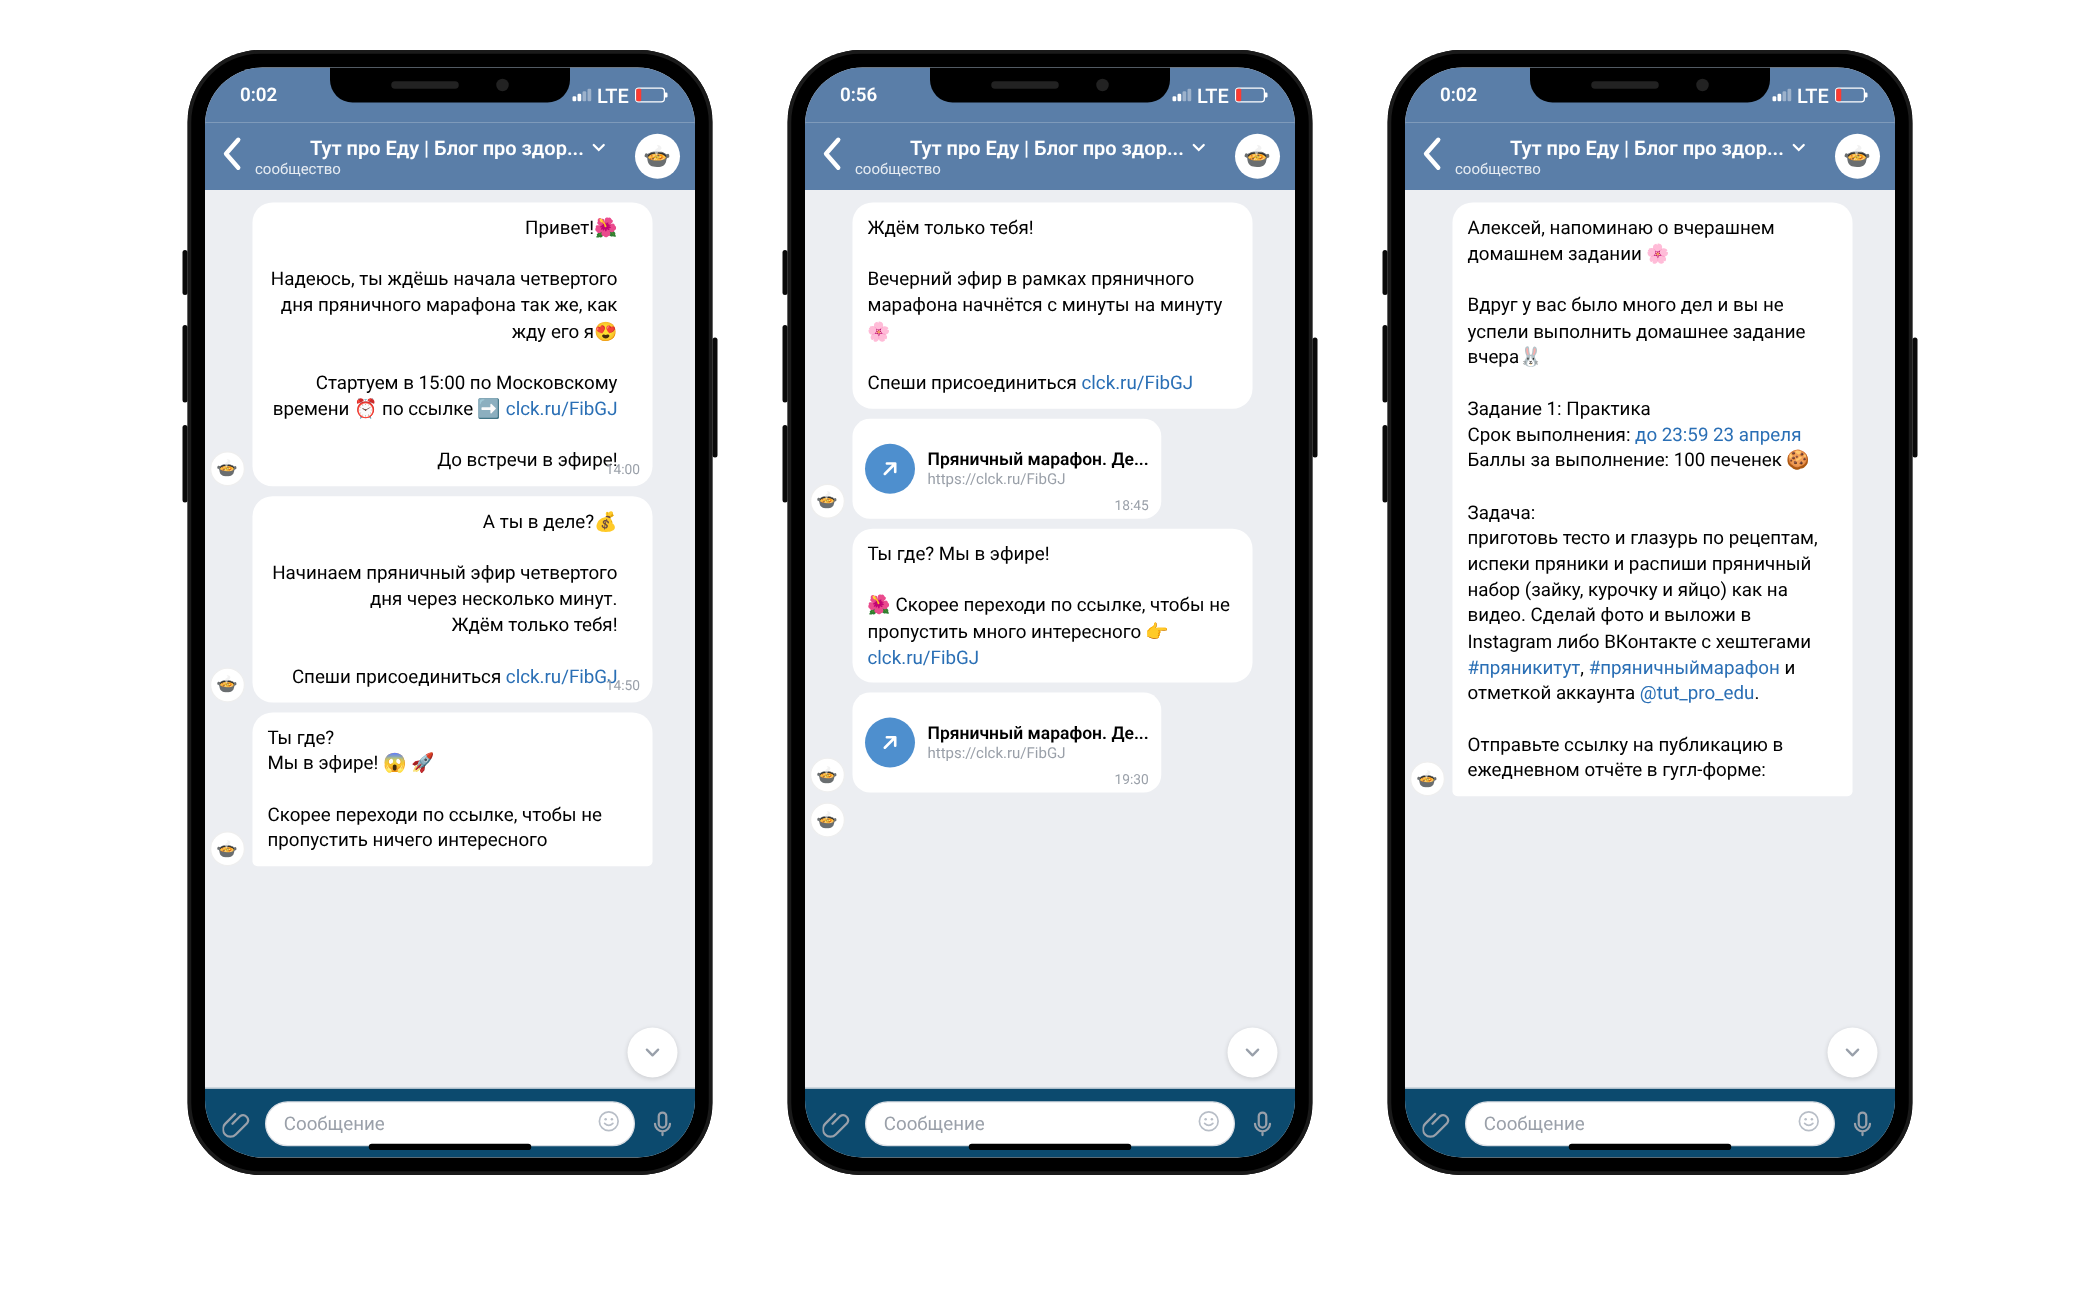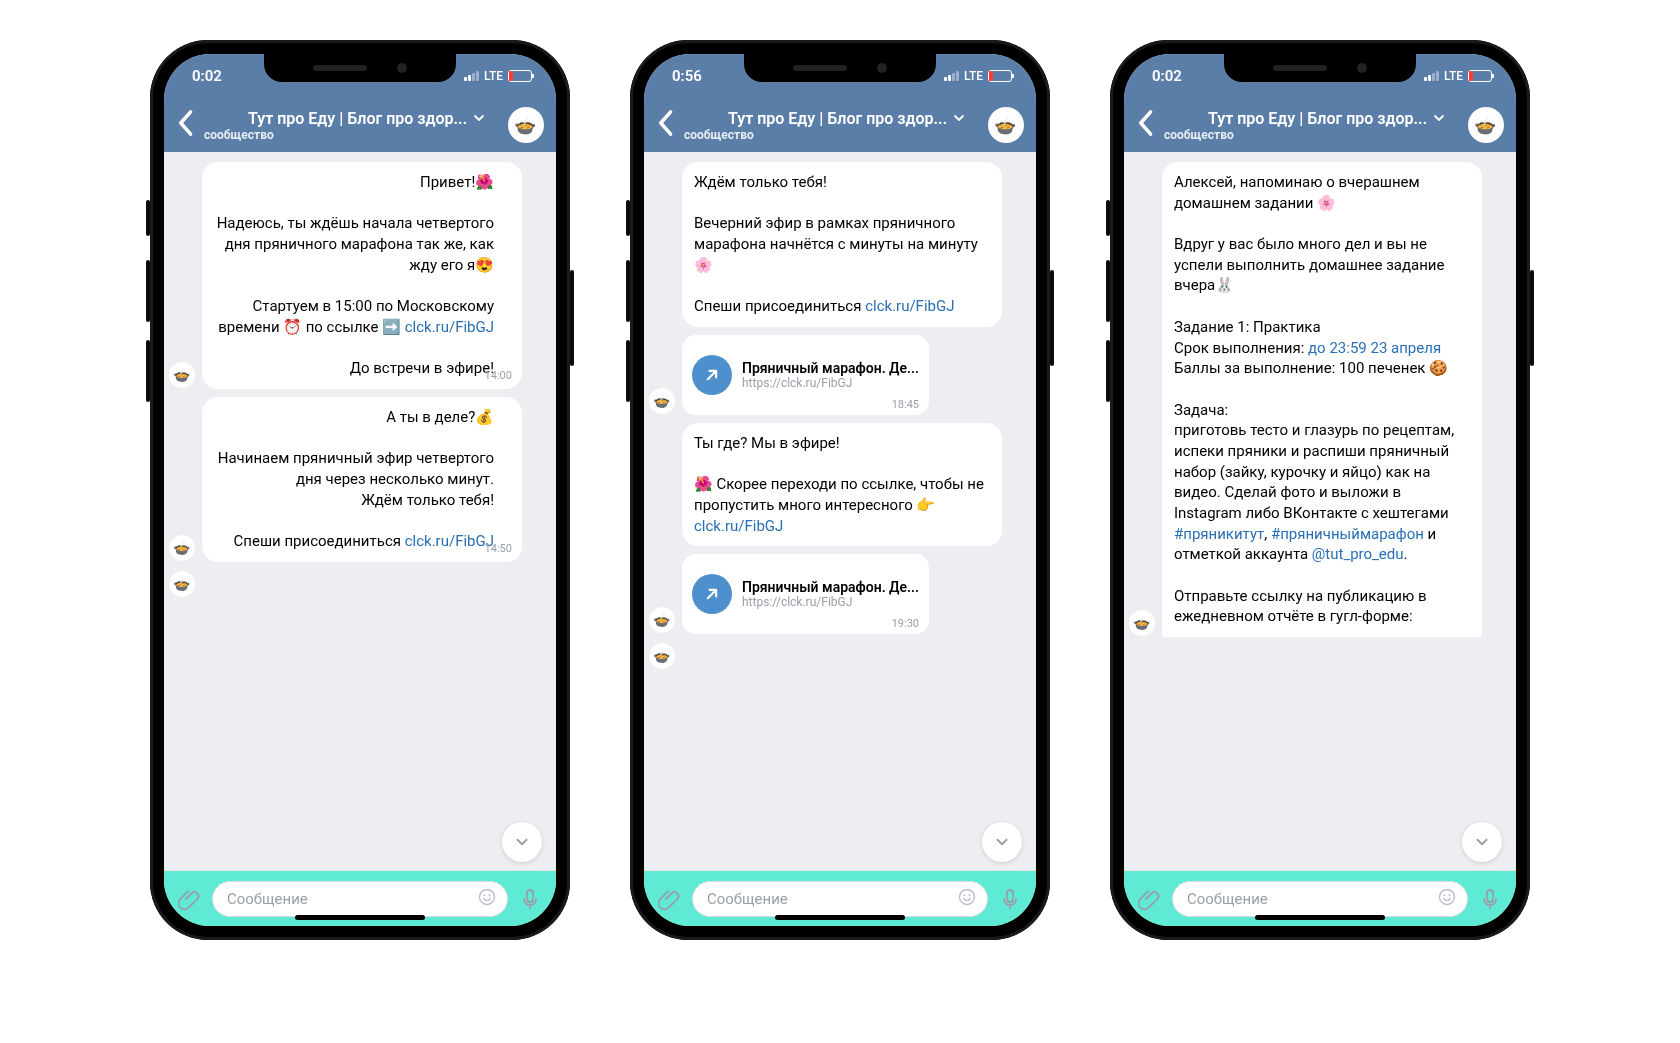--- a/index.html
+++ b/index.html
@@ -48,41 +48,41 @@
   .notch .cam { width:10px; height:10px; background:#222; border-radius:50%; }
 
   .status-bar {
     height: 44px;
     background: #5a7ea8;
     display:flex; align-items:center; justify-content:space-between;
     padding: 0 24px 0 28px;
     color:#fff; font-size:15px; font-weight:600;
     z-index:10;
   }
-  .status-right { display:flex; align-items:center; gap:5px; font-size:12px; font-weight:500;}
+  .status-right { display:flex; align-items:center; gap:5px; font-size:16px; font-weight:500;}
   .bars { display:flex; align-items:flex-end; gap:1px; }
   .bars span { width:3px; background:#fff; border-radius:1px; }
   .bars span:nth-child(1){height:4px;} .bars span:nth-child(2){height:6px;}
   .bars span:nth-child(3){height:8px;opacity:.4;} .bars span:nth-child(4){height:10px;opacity:.4;}
   .batt { width:24px; height:12px; border:1px solid #fff; border-radius:3px; position:relative; }
   .batt::after { content:''; position:absolute; right:-3px; top:3px; width:2px; height:4px; background:#fff; border-radius:0 1px 1px 0;}
   .batt-fill { width:18%; height:100%; background:#ff3b30; border-radius:1px; }
 
   .header {
     height: 54px;
     background: #5a7ea8;
     display:flex; align-items:center;
     padding: 0 12px;
     color:#fff;
     gap:10px;
   }
   .back-icon svg { width:18px; height:28px; fill:#fff; }
   .header-text { flex:1; overflow:hidden; }
   .header-title { font-size:16px; font-weight:600; white-space:nowrap; overflow:hidden; text-overflow:ellipsis; display:flex; align-items:center; gap:6px;margin-left:44px;}
-  .header-sub { font-size:12px; opacity:.85;font-weight:bold; }
+  .header-sub { font-size:12px; opacity:.85; }
   .chev-down svg{ width:12px; height:12px; fill:#fff;}
   .avatar { width:36px; height:36px; border-radius:50%; background:#fff; display:flex; align-items:center; justify-content:center; font-size:18px;}
 
   .messages {
     flex:1;
     overflow:hidden;
     background:#eceef2;
     padding: 10px 10px 4px 4px;
     position:relative;
   }
@@ -118,21 +118,21 @@
 
   .scroll-fab {
     position:absolute; right:14px; bottom:8px;
     width:40px;height:40px;border-radius:50%;
     background:#fff; box-shadow:0 1px 4px rgba(0,0,0,.15);
     display:flex;align-items:center;justify-content:center;
   }
   .scroll-fab svg{width:18px;height:18px;fill:#99a0aa;}
 
   .input-bar {
-    height:56px; background:#5eead4;
+    height:56px; background:#0c4a6e;
     display:flex; align-items:center; gap:10px;
     padding:0 14px;
     border-top:1px solid #e2e5ea;
     justify-content:space-between;
   }
   .input-bar .ic{color:#99a0aa; display:flex;}
   .input-bar .ic svg{width:24px;height:24px;fill:#99a0aa;}
   .msg-input{
     flex:1; height:36px; border:1px solid #d9dde3; border-radius:18px;
     background:#fff; padding:0 40px 0 14px; font-size:15px;
@@ -193,20 +193,24 @@
           </div>
           <div class="msg-group">
             <div class="msg-ava">🍲</div>
             <div class="bubble pad-ts">
               <span>А ты в деле?💰<br><br>Начинаем пряничный эфир четвертого дня через несколько минут.<br>Ждём только тебя!<br><br>Спеши присоединиться <span class="link">clck.ru/FibGJ</span></span>
               <span class="ts">14:50</span>
             </div>
           </div>
           <div class="msg-group">
             <div class="msg-ava">🍲</div>
+            <div class="bubble " style="border-bottom-left-radius:4px;border-bottom-right-radius:4px;">
+              <span>Ты где?<br>Мы в эфире! 😱 🚀<br><br> Скорее переходи по ссылке, чтобы не пропустить ничего интересного</span>
+              
+            </div>
           </div>
         <div class="scroll-fab">
             <svg viewBox="0 0 24 24">
               <path d="M6 9 L12 15 L18 9" stroke="#99a0aa" stroke-width="2.5" fill="none" stroke-linecap="round" stroke-linejoin="round"></path>
             </svg>
           </div>
       </div>
       <div class="input-bar">
         <div class="ic">
             <svg viewBox="0 0 24 24">

